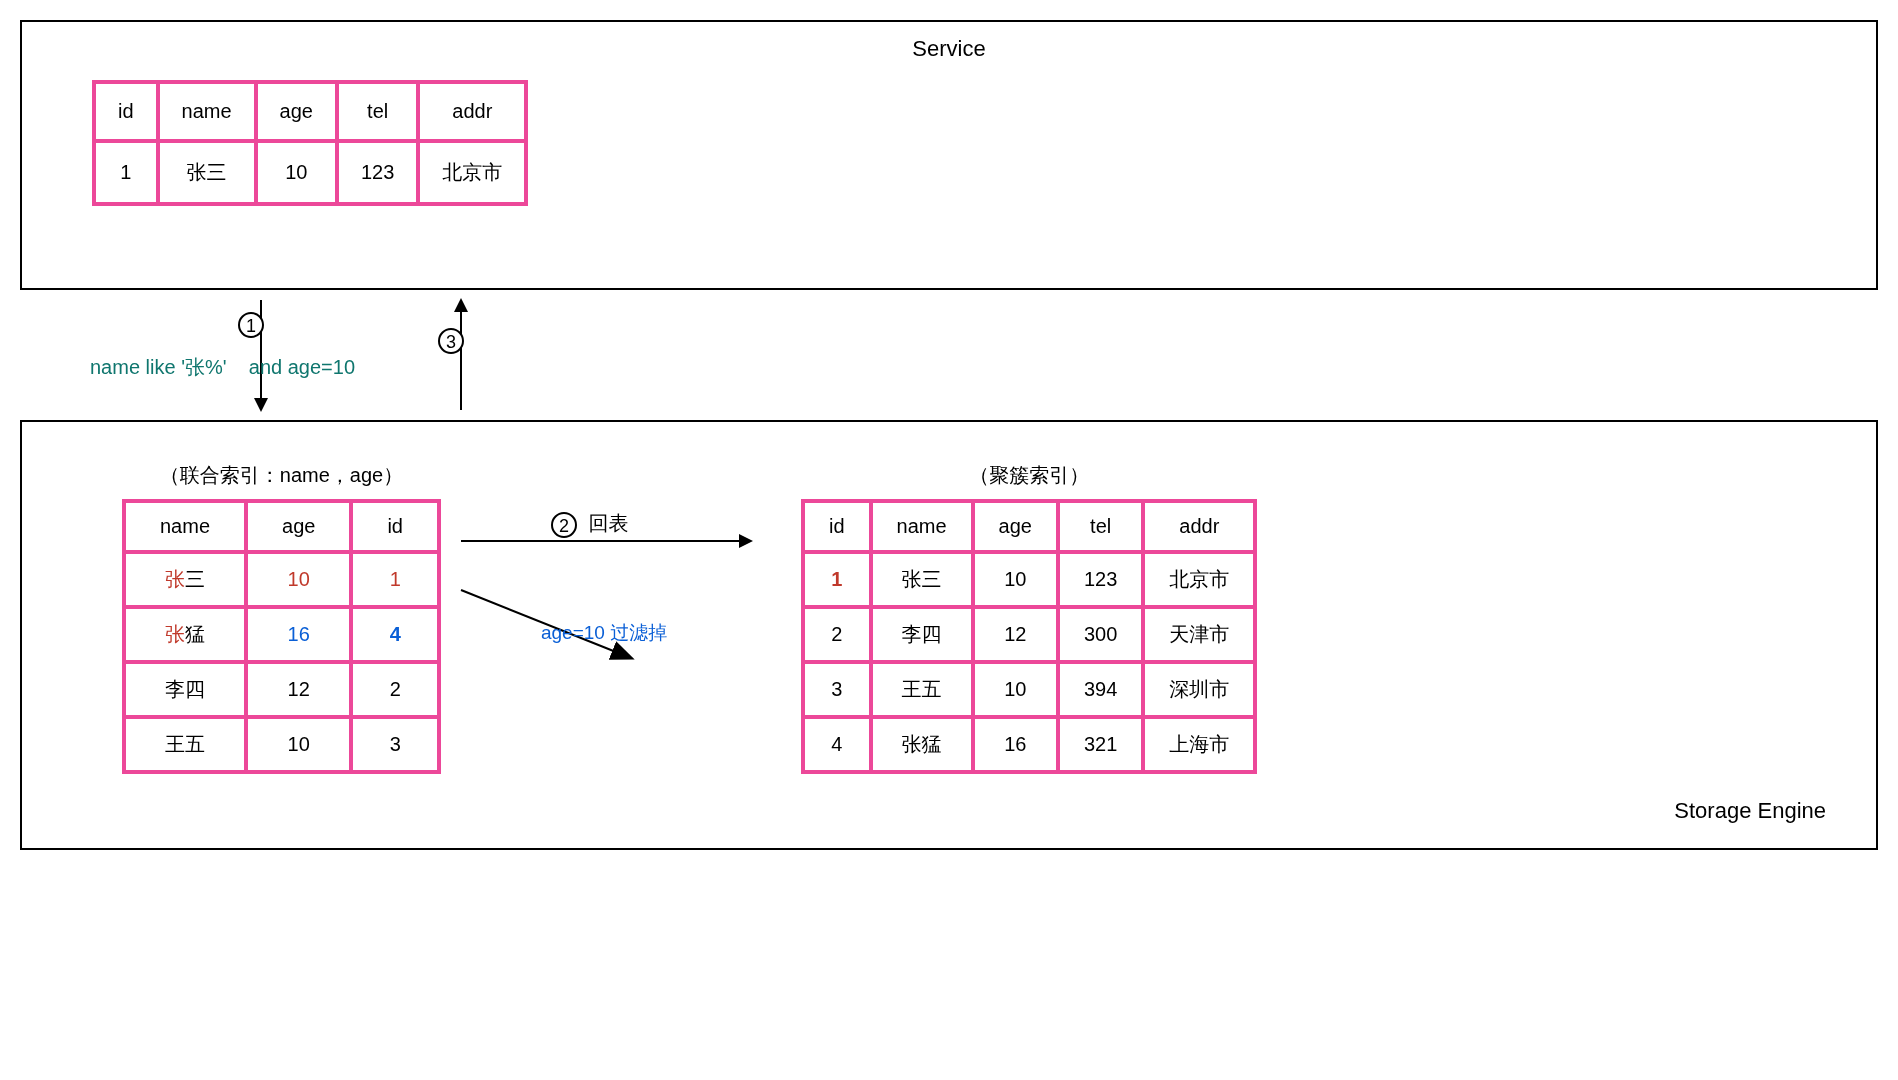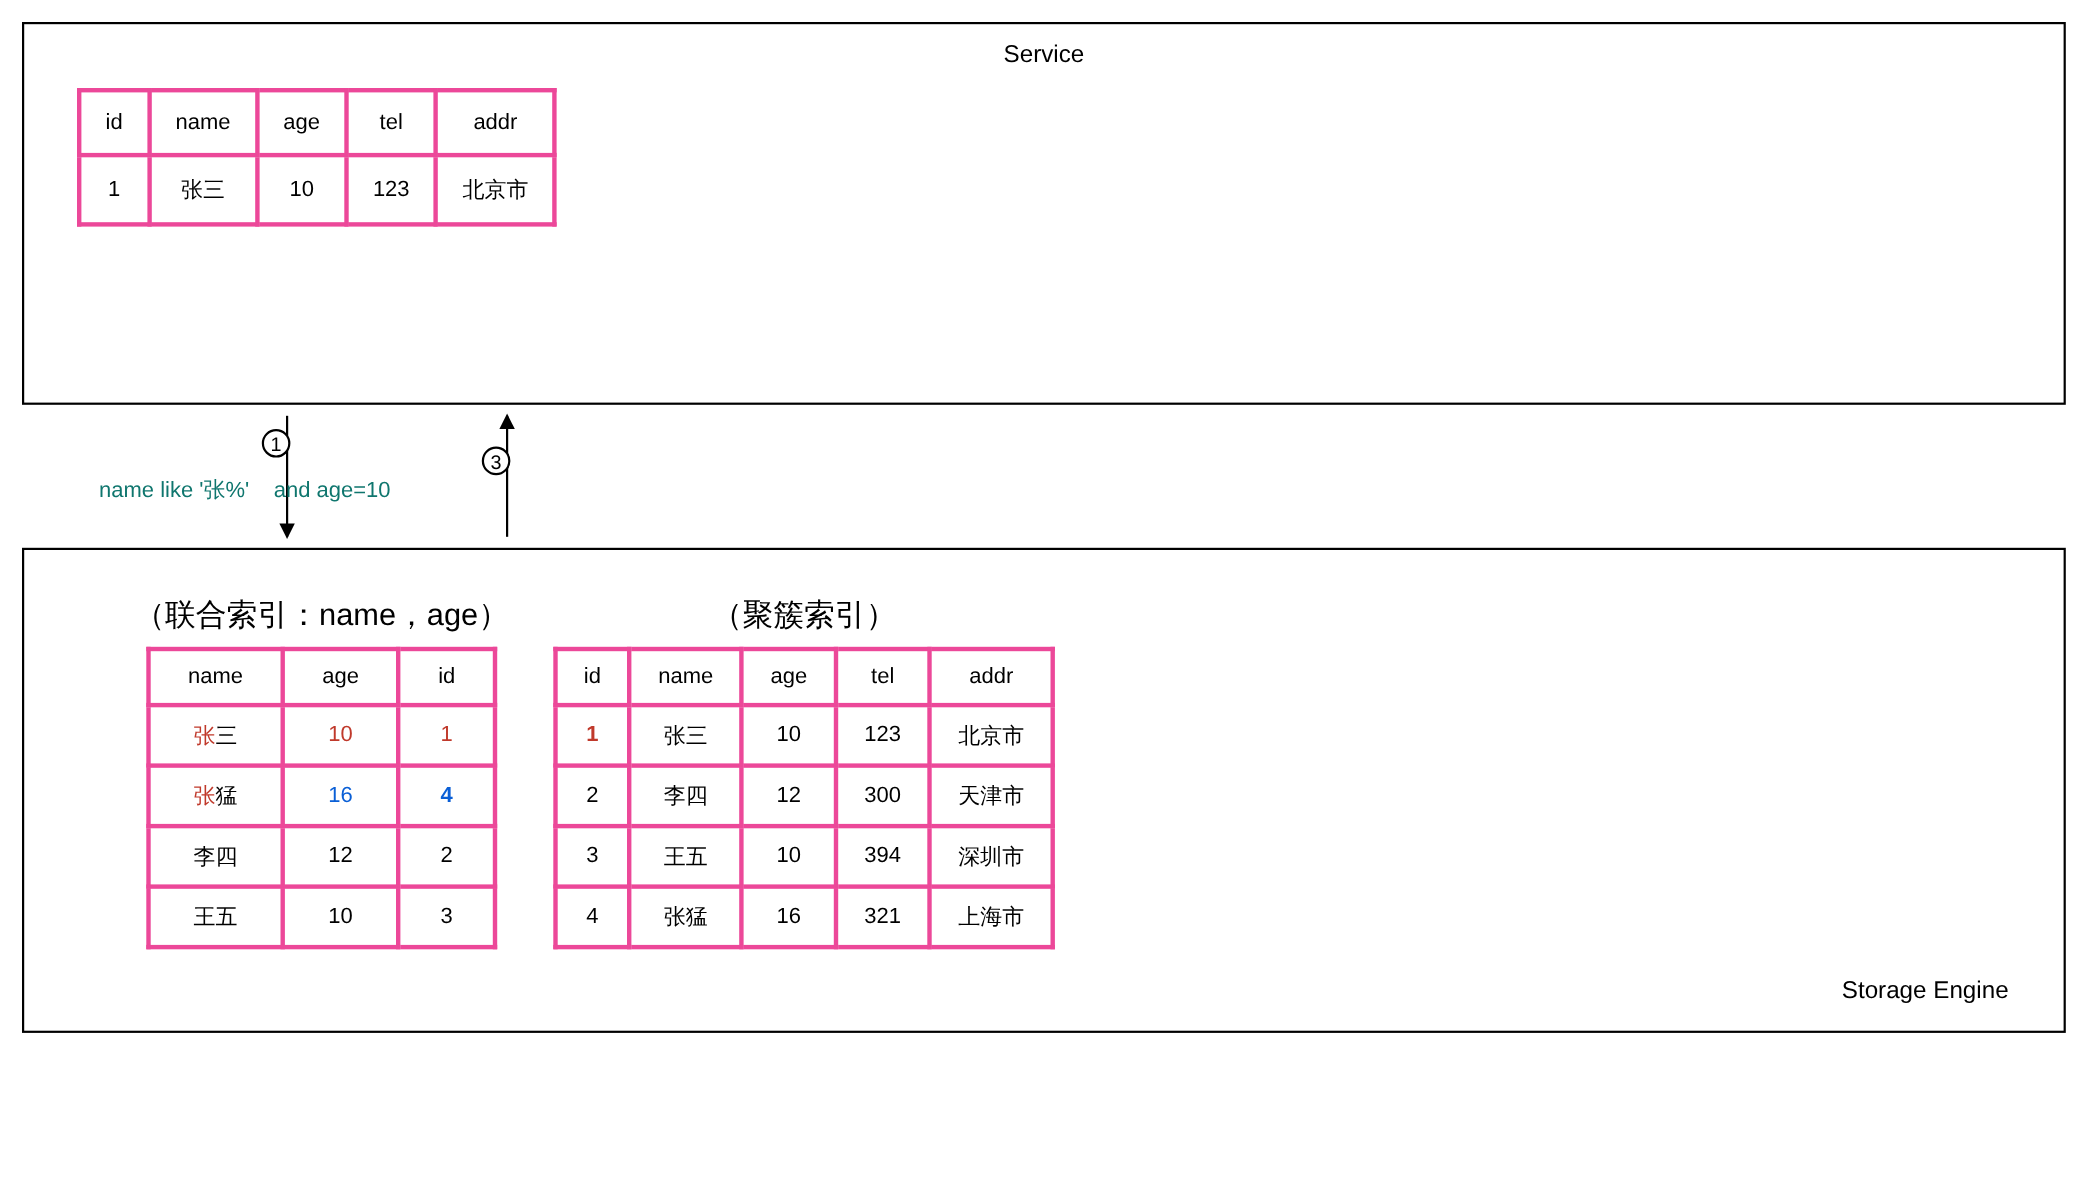--- a/index.html
+++ b/index.html
@@ -9,22 +9,22 @@
     font-family: Arial, "Microsoft YaHei", sans-serif;
     font-size: 20px;
     background: #fff;
     color: #000;
   }
   .box {
     border: 2px solid #000;
     position: relative;
   }
   .service-box {
-    height: 348px;
-    padding: 10px 48px;
+    height: 270px;
+    padding: 10px 70px;
   }
   .box-title {
     text-align: center;
     font-size: 22px;
     margin: 4px 0 18px 0;
   }
   table {
     border-collapse: collapse;
   }
   th, td {
@@ -84,21 +84,21 @@
   }
   .storage-box {
     padding: 40px 50px 24px 100px;
   }
   .storage-inner {
     display: flex;
     align-items: flex-start;
     gap: 40px;
   }
   .idx-col { display: flex; flex-direction: column; align-items: center; }
-  .idx-caption { font-size: 28px; margin-bottom: 10px; }
+  .idx-caption { font-size: 20px; margin-bottom: 10px; }
   .composite-table td, .composite-table th { padding: 12px 34px; }
   .cluster-table td, .cluster-table th { padding: 12px 24px; }
   .red  { color: #c0392b; }
   .blue { color: #0a5fd6; }
   .bold { font-weight: bold; }
   .middle-col {
     position: relative;
     width: 280px;
     height: 260px;
   }
@@ -209,20 +209,38 @@
         </tr>
         <tr>
           <td>王五</td>
           <td>10</td>
           <td>3</td>
         </tr>
       </tbody>
         </table>
     </div>
 
+    <div class="middle-col">
+      <div class="h-arrow"></div>
+      <div class="callback-label">
+        <span class="circle">2</span>
+        <span>回表</span>
+      </div>
+      <div class="diag-arrow">
+        <svg>
+            <defs>
+              <marker id="ah" markerWidth="12" markerHeight="12" refX="10" refY="5" orient="auto">
+                <path d="M0,0 L12,5 L0,10 z" fill="#000"></path>
+              </marker>
+            </defs>
+        <line x1="0" y1="0" x2="170" y2="68" stroke="#000" stroke-width="2" marker-end="url(#ah)"></line>
+          </svg>
+      </div>
+      <div class="filter-label">age=10 过滤掉</div>
+    </div>
 
     <div class="idx-col">
       <div class="idx-caption">（聚簇索引）</div>
       <table class="cluster-table">
         <tbody>
             <tr>
           <th>id</th>
           <th>name</th>
           <th>age</th>
           <th>tel</th>

